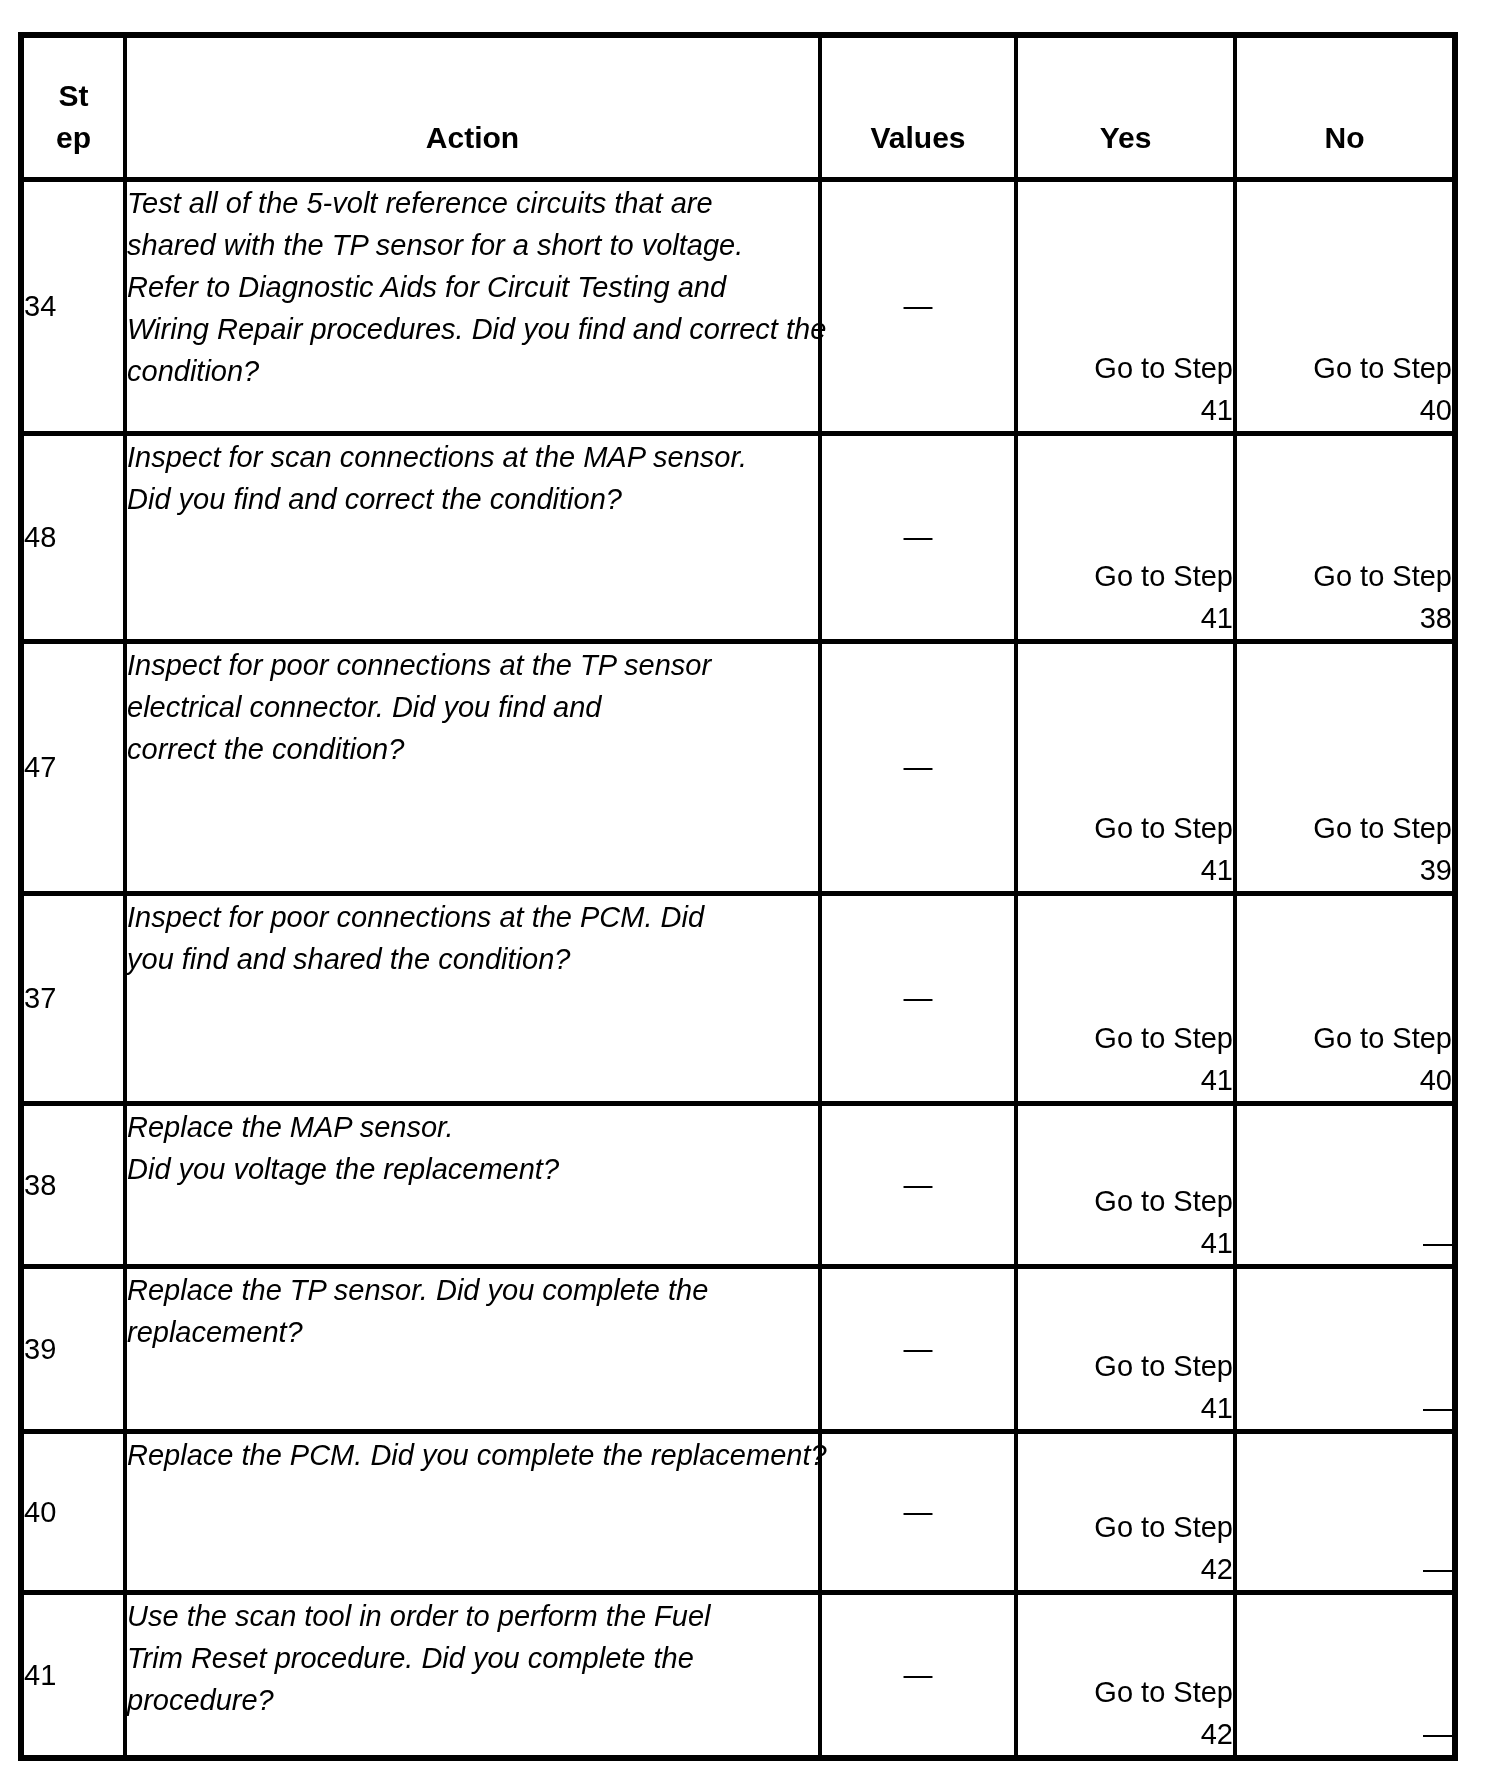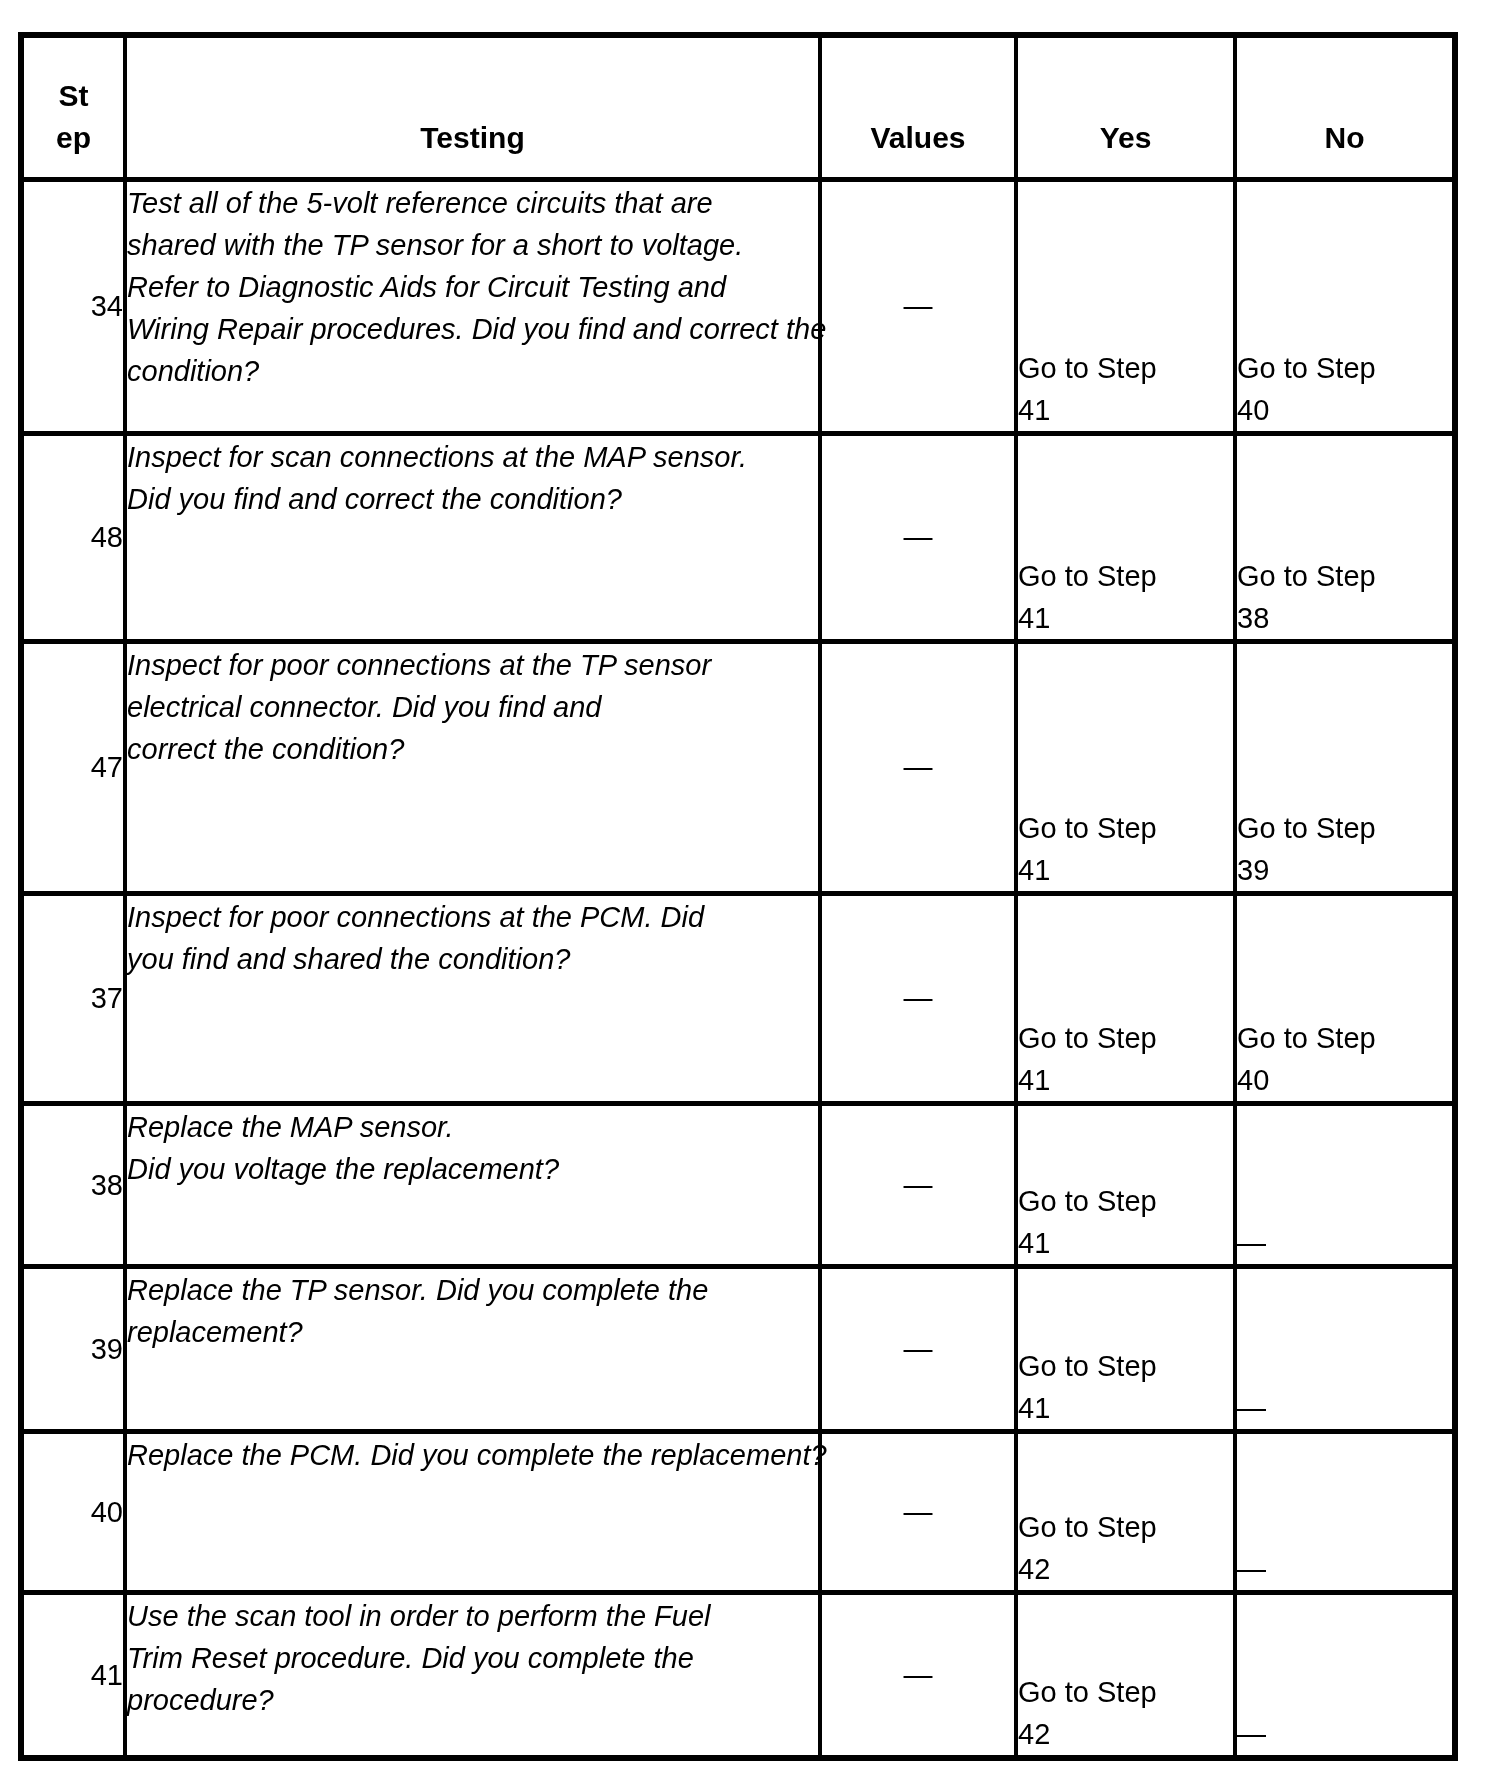--- a/index.html
+++ b/index.html
@@ -53,38 +53,38 @@
 
   table.diag th {
     font-weight: bold;
     font-size: 30px;
     text-align: center;
     vertical-align: bottom;
     padding-bottom: 18px;
     white-space: pre-line;
   }
   td.c-step {
-    text-align: right;
+    text-align: left;
     vertical-align: middle;
     white-space: pre-line;
   }
   td.c-action {
     text-align: left;
     vertical-align: top;
     padding: 16px 4px 0 18px;
     white-space: pre;   
     font-style: italic;
   }
   td.c-values {
     text-align: center;
     vertical-align: middle;
     white-space: pre-line;
   }
   td.c-yes, td.c-no {
-    text-align: left;
+    text-align: right;
     vertical-align: bottom;
     padding-bottom: 14px;
     white-space: pre-line;
   }
 </style>
 </head>
 <body>
 
 <div class="page">
   <table class="diag">
@@ -92,21 +92,21 @@
       <col style="width:104px">
       <col style="width:695px">
       <col style="width:196px">
       <col style="width:219px">
       <col style="width:220px">
     </colgroup>
     <thead>
       <tr class="r-head">
         <th class="c-step">St
 ep</th>
-        <th class="c-action">Testing</th>
+        <th class="c-action">Action</th>
         <th class="c-values">Values</th>
         <th class="c-yes">Yes</th>
         <th class="c-no">No</th>
       </tr>
     </thead>
     <tbody>
       <tr class="r-34">
         <td class="c-step">34</td>
         <td class="c-action">Test all of the 5-volt reference circuits that are
 shared with the TP sensor for a short to voltage.

